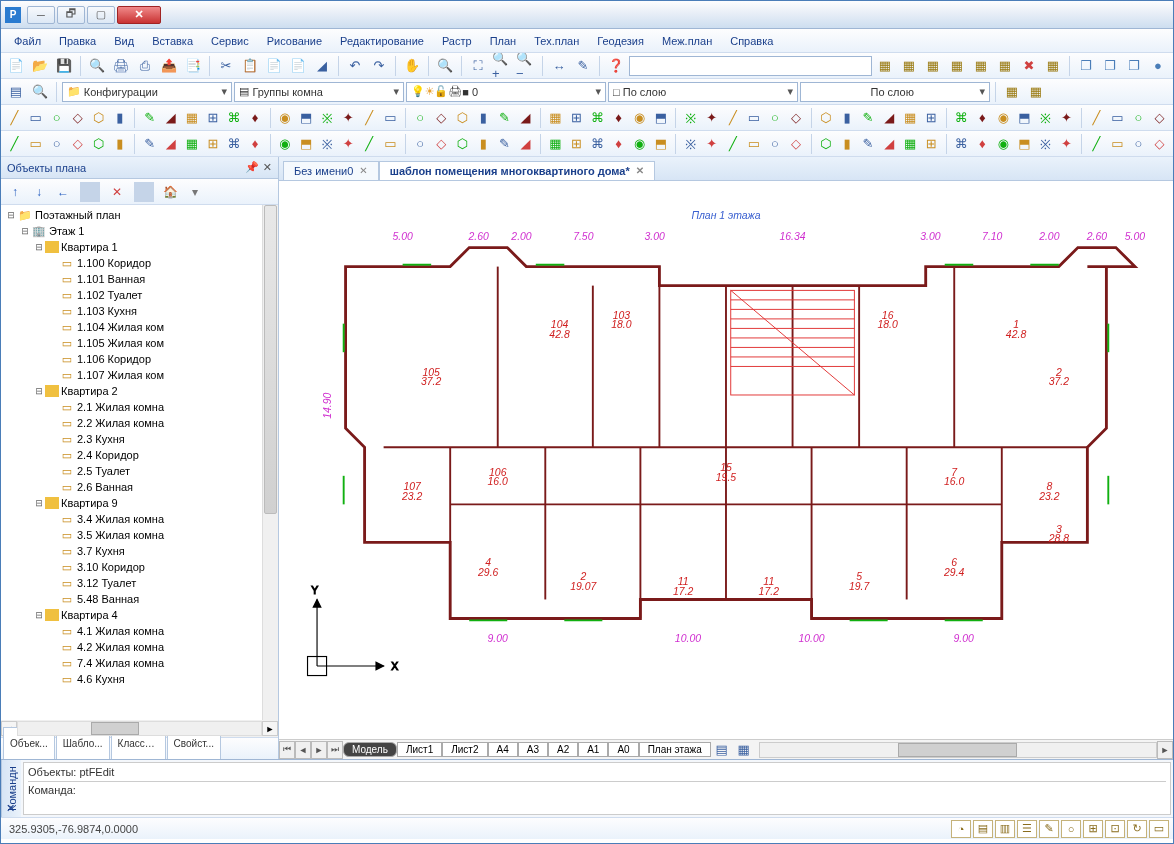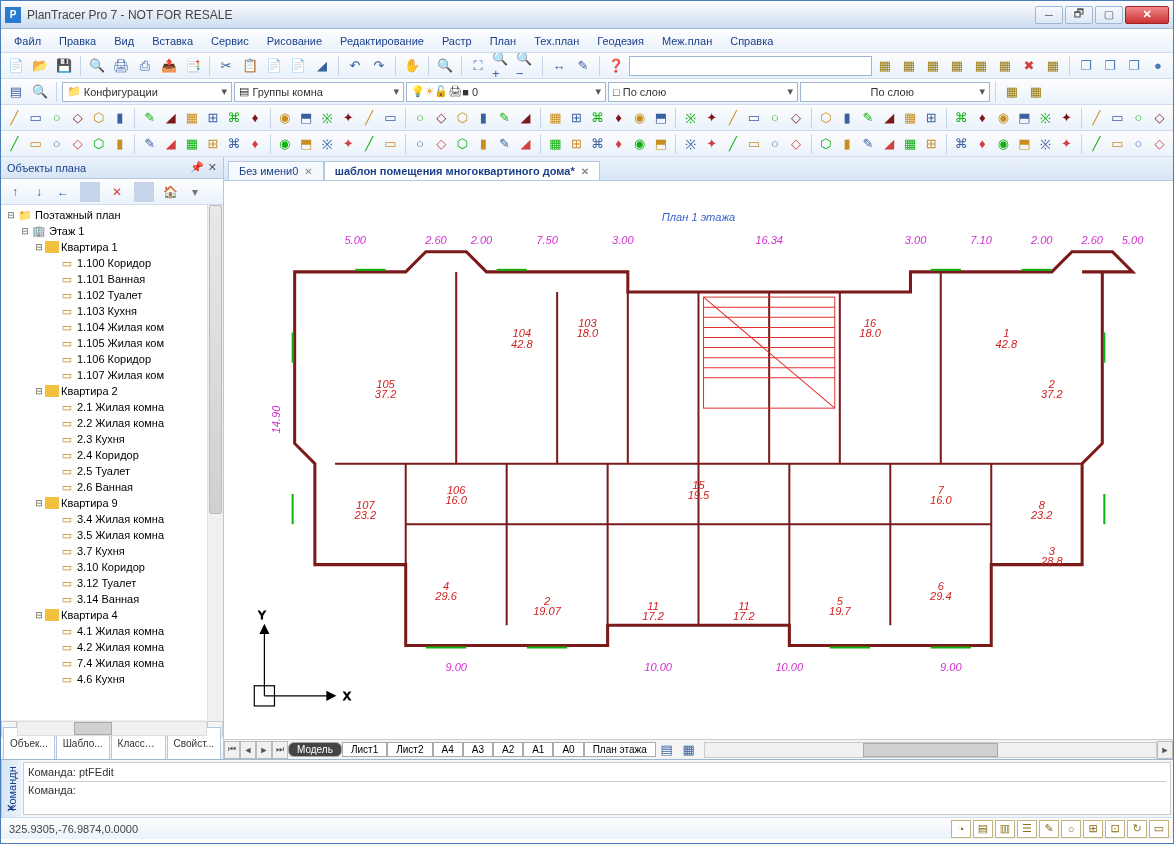--- a/index.html
+++ b/index.html
@@ -15,21 +15,21 @@
 .menubar span { padding:3px 7px; color:#1a3f8b; cursor:default; }
 
 .toolbar { height:26px; background:linear-gradient(#fdfdfe,#eaf2fb); display:flex; align-items:center; padding:0 4px; gap:2px; border-bottom:1px solid #cfdcee; overflow:hidden;}
 .tb { width:22px;height:22px;display:flex;align-items:center;justify-content:center;border:1px solid transparent;border-radius:2px;font-size:13px;color:#3a60a0;}
 .sep{ width:1px;height:20px;background:#c5d4e8;margin:0 3px;}
 .combo{ height:20px;border:1px solid #9fb6d4;background:#fff;display:flex;align-items:center;padding:0 4px;font-size:11px;color:#333;flex-shrink:0;}
 .combo .drop{margin-left:auto;color:#555;}
 
 .mainarea{ display:flex; height:602px; }
 
-.leftpanel{ width:223px; background:#fff; border-right:1px solid #b5c8e0; display:flex; flex-direction:column; }
+.leftpanel{ width:278px; background:#fff; border-right:1px solid #b5c8e0; display:flex; flex-direction:column; }
 .panelhdr{ height:22px;background:linear-gradient(#eaf2fb,#d7e5f5);display:flex;align-items:center;padding:0 6px;color:#1a3f8b;border-bottom:1px solid #b5c8e0;font-weight:normal;position:relative;}
 .panelhdr .pbtns{margin-left:auto;display:flex;gap:4px;color:#555;}
 .panelhdr .pbtns span{cursor:default;}
 .leftbtns{ height:26px;background:linear-gradient(#fdfdfe,#eaf2fb);border-bottom:1px solid #cfdcee;display:flex;align-items:center;padding:0 4px;gap:4px;}
 .leftbtns span{width:20px;height:20px;display:flex;align-items:center;justify-content:center;font-size:12px;}
 
 .tree{ flex:1; overflow:auto; padding:2px 0; background:#fff; position:relative;}
 .tree .scrollbar-y{position:absolute;right:0;top:0;bottom:0;width:16px;background:#f0f0f0;border-left:1px solid #ddd;}
 .tree .scrollbar-y .thumb{position:absolute;left:1px;right:1px;top:0;height:60%;background:linear-gradient(#e8e8e8,#d0d0d0);border:1px solid #bbb;border-radius:2px;}
 .treerow{ display:flex;align-items:center;height:16px;padding-left:4px;white-space:nowrap;color:#000;}
@@ -44,21 +44,21 @@
 .bottomtabs{ height:22px;background:linear-gradient(#fdfdfe,#eaf2fb);border-top:1px solid #cfdcee;display:flex;align-items:flex-end;padding:0 2px;gap:1px;}
 .btab{ padding:10px 6px;background:#fff;border:1px solid #b5c8e0;border-bottom:none;font-size:10px;color:#333;white-space:nowrap;overflow:hidden;text-overflow:ellipsis;max-width:55px;}
 .btab.active{background:#fff;}
 .bottomscroll{height:17px;background:#f0f0f0;display:flex;align-items:center;}
 .bottomscroll .sbtn{width:16px;height:15px;border:1px solid #ccc;background:#f5f5f5;display:flex;align-items:center;justify-content:center;font-size:9px;}
 .bottomscroll .track{flex:1;background:#f0f0f0;height:15px;position:relative;border:1px solid #ddd;}
 .bottomscroll .thumb{position:absolute;left:30%;width:20%;top:0;bottom:0;background:#d0d0d0;border:1px solid #aaa;}
 
 .canvasarea{ flex:1; display:flex; flex-direction:column; background:#fff; }
 .doctabs{ height:24px;background:linear-gradient(#eaf2fb,#d7e5f5);display:flex;align-items:flex-end;padding:0 4px;gap:0;border-bottom:1px solid #b5c8e0;}
-.doctab{ padding:3px 10px;background:#f5f9fd;border:1px solid #b5c8e0;border-bottom:none;color:#1a3f8b;display:flex;align-items:flex-end;gap:6px;}
+.doctab{ padding:3px 10px;background:#f5f9fd;border:1px solid #b5c8e0;border-bottom:none;color:#1a3f8b;display:flex;align-items:flex-start;gap:6px;}
 .doctab.active{background:#fff;font-weight:bold;}
 .doctab .x{color:#888;font-size:10px;}
 .canvas{ flex:1; background:#fff; position:relative; overflow:hidden;}
 .canvas svg{position:absolute;inset:0;}
 
 .modeltabs{ height:20px;display:flex;align-items:center;background:#f4f4f4;border-top:1px solid #ccc;}
 .mtbtns{display:flex;}
 .mtbtns span{width:16px;height:18px;border:1px solid #bbb;background:#f0f0f0;display:flex;align-items:center;justify-content:center;font-size:9px;color:#555;}
 .mtab{padding:1px 8px;background:#fff;border:1px solid #aaa;font-size:10px;}
 .mtab.active{background:#444;color:#fff;border-radius:6px;}
@@ -76,21 +76,20 @@
 .statusbar .stbtn.on{background:#f7e9b0;}
 .statusbar .spacer{flex:1;}
 .statusbar .ricons{display:flex;gap:2px;}
 .statusbar .ric{width:20px;height:18px;border:1px solid #c5b27a;background:#fff;display:flex;align-items:center;justify-content:center;font-size:11px;color:#8a6d1e;}
 </style>
 </head>
 <body>
 
 <div class="titlebar">
   <div class="appicon">P</div>
-  <div class="title">PlanTracer Pro 7 - NOT FOR RESALE</div>
   <div class="winbtns">
     <div class="wb">─</div>
     <div class="wb">🗗</div>
     <div class="wb">▢</div>
     <div class="wb close">✕</div>
   </div>
 </div>
 
 <div class="menubar" id="menubar">
     <span>Файл</span>
@@ -436,21 +435,21 @@
           <span class="lbl">3.10 Коридор</span>
         </div>
         <div class="treerow" style="padding-left: 46px;">
           <span class="exp"></span>
           <span class="ic room">▭</span>
           <span class="lbl">3.12 Туалет</span>
         </div>
         <div class="treerow" style="padding-left: 46px;">
           <span class="exp"></span>
           <span class="ic room">▭</span>
-          <span class="lbl">3.14 Ванная</span>
+          <span class="lbl">5.48 Ванная</span>
         </div>
         <div class="treerow" style="padding-left: 32px;">
           <span class="exp">⊟</span>
           <span class="ic flat"></span>
           <span class="lbl">Квартира 4</span>
         </div>
         <div class="treerow" style="padding-left: 46px;">
           <span class="exp"></span>
           <span class="ic room">▭</span>
           <span class="lbl">4.1 Жилая комна</span>
@@ -655,21 +654,21 @@
     </div>
   </div>
 </div>
 
 <div class="cmdpanel">
   <div class="cmdlabel">
       <span style="position:absolute;top:2px;transform:rotate(180deg)">✕</span>
       <span>Командн</span>
     </div>
   <div class="cmdtext">
-    <div>Команда: ptFEdit</div>
+    <div>Объекты: ptFEdit</div>
     <div class="prompt">Команда:</div>
   </div>
 </div>
 
 <div class="statusbar">
   <span class="coord">325.9305,-76.9874,0.0000</span>
   <span class="spacer"></span>
   <div class="ricons">
     <span class="ric">◔</span>
     <span class="ric">▤</span>

